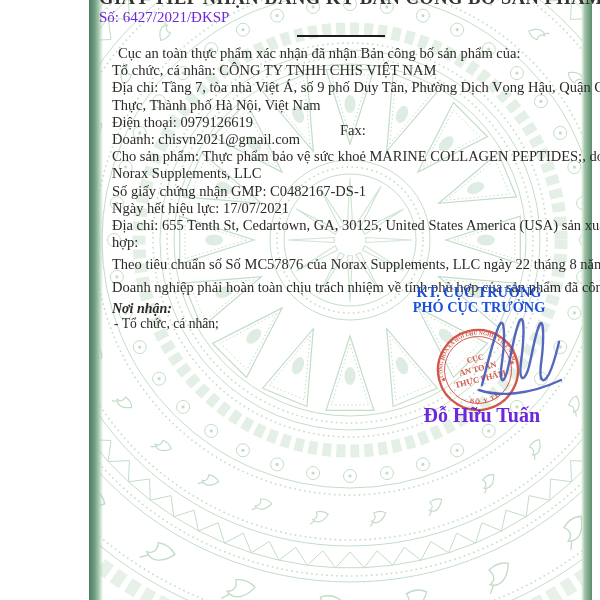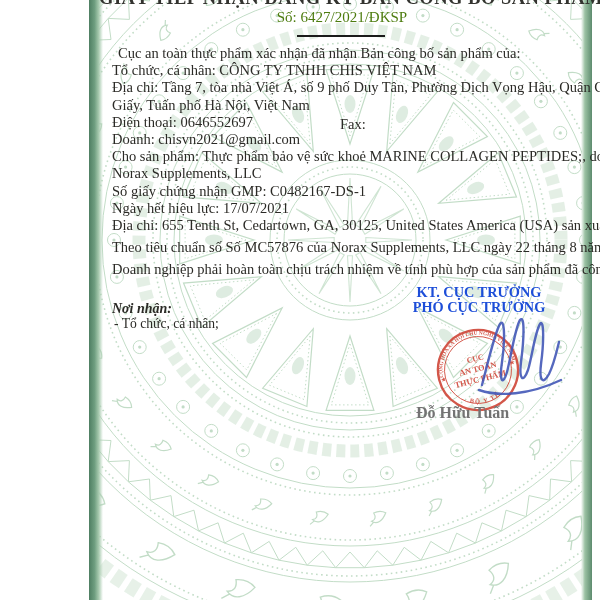--- a/index.html
+++ b/index.html
@@ -17,42 +17,42 @@
   .border-right{
     position:absolute;left:581px;top:0;width:11px;height:600px;z-index:2;
     background:linear-gradient(to right,rgba(156,194,164,0) 0%,#9cc2a4 35%,#5d8b6e 100%);
   }
   .content{position:absolute;inset:0;z-index:3;color:#2b2a26;}
   .doc-title{
     position:absolute;left:99px;top:-12px;width:483px;text-align:center;
     font-weight:bold;font-size:18.5px;letter-spacing:.5px;color:#33332f;white-space:nowrap;
   }
   .doc-number{
-    position:absolute;left:99px;top:9px;width:486px;text-align:center;
-    font-size:15px;color:#4d7c0f;
+    position:absolute;left:99px;top:9px;width:486px;text-align:left;
+    font-size:15px;color:#6d28d9;
   }
   .title-rule{position:absolute;left:297px;top:35px;width:88px;height:2px;background:#1b1b1b;}
   .body-block{position:absolute;left:112px;top:45px;width:468px;font-size:14.5px;line-height:17.2px;}
   .body-line{white-space:nowrap;}
   .body-line.indent{text-indent:6px;}
   .phone-row{position:relative;}
-  .fax-label{position:absolute;left:228px;top:2px;}
+  .fax-label{position:absolute;left:228px;top:8px;}
   .spaced{margin-top:5px;}
   .recipients{position:absolute;left:112px;top:287px;font-size:13.6px;line-height:14.8px;margin-top:15px;}
   .recipients .heading{font-weight:bold;font-style:italic;font-size:14px;}
   .recipients .item{padding-left:2px;}
   .signer-block{
     position:absolute;left:408px;top:285px;width:142px;text-align:center;
     font-weight:bold;font-size:14.3px;line-height:15px;color:#1d4ed8;white-space:nowrap;
   }
   .stamp{position:absolute;left:418px;top:310px;z-index:4;}
   .signature{position:absolute;left:468px;top:300px;z-index:5;}
   .signer-name{
-    position:absolute;left:416px;top:404px;width:124px;text-align:left;z-index:6;
-    font-weight:bold;font-size:16px;color:#737373;white-space:nowrap;
+    position:absolute;left:416px;top:404px;width:124px;text-align:right;z-index:6;
+    font-weight:bold;font-size:20px;color:#6d28d9;white-space:nowrap;
   }
 </style>
 </head>
 <body>
 
 <div class="page">
 
   <svg class="watermark" id="drum-svg" width="600" height="600" viewBox="0 0 600 600" style="color:#bcd9c1">
     <defs>
         <clipPath id="docClip">
@@ -354,31 +354,32 @@
   <div class="content">
 
     <div class="doc-title">GIẤY TIẾP NHẬN ĐĂNG KÝ BẢN CÔNG BỐ SẢN PHẨM</div>
     <div class="doc-number">Số: 6427/2021/ĐKSP</div>
     <div class="title-rule"></div>
 
     <div class="body-block">
       <div class="body-line indent">Cục an toàn thực phẩm xác nhận đã nhận Bản công bố sản phẩm của:</div>
       <div class="body-line">Tổ chức, cá nhân: CÔNG TY TNHH CHIS VIỆT NAM</div>
       <div class="body-line">Địa chỉ: Tầng 7, tòa nhà Việt Á, số 9 phố Duy Tân, Phường Dịch Vọng Hậu, Quận Cầu</div>
-      <div class="body-line">Giấy, Tuấn phố Hà Nội, Việt Nam</div>
+      <div class="body-line">Thực, Thành phố Hà Nội, Việt Nam</div>
       <div class="body-line phone-row">
-        <span>Điện thoại: 0646552697</span>
+        <span>Điện thoại: 0979126619</span>
         <span class="fax-label">Fax:</span>
       </div>
       <div class="body-line">Doanh: chisvn2021@gmail.com</div>
       <div class="body-line">Cho sản phẩm: Thực phẩm bảo vệ sức khoẻ MARINE COLLAGEN PEPTIDES;, do:</div>
       <div class="body-line">Norax Supplements, LLC</div>
       <div class="body-line">Số giấy chứng nhận GMP: C0482167-DS-1</div>
       <div class="body-line">Ngày hết hiệu lực: 17/07/2021</div>
       <div class="body-line">Địa chỉ: 655 Tenth St, Cedartown, GA, 30125, United States America (USA) sản xuất, phù</div>
+      <div class="body-line">hợp:</div>
       <div class="body-line spaced">Theo tiêu chuẩn số Số MC57876 của Norax Supplements, LLC ngày 22 tháng 8 năm 2020</div>
       <div class="body-line spaced">Doanh nghiệp phải hoàn toàn chịu trách nhiệm về tính phù hợp của sản phẩm đã công bố./.</div>
     </div>
 
     <div class="recipients">
       <div class="heading">Nơi nhận:</div>
       <div class="item">- Tổ chức, cá nhân;</div>
     </div>
 
     <div class="signer-block">

